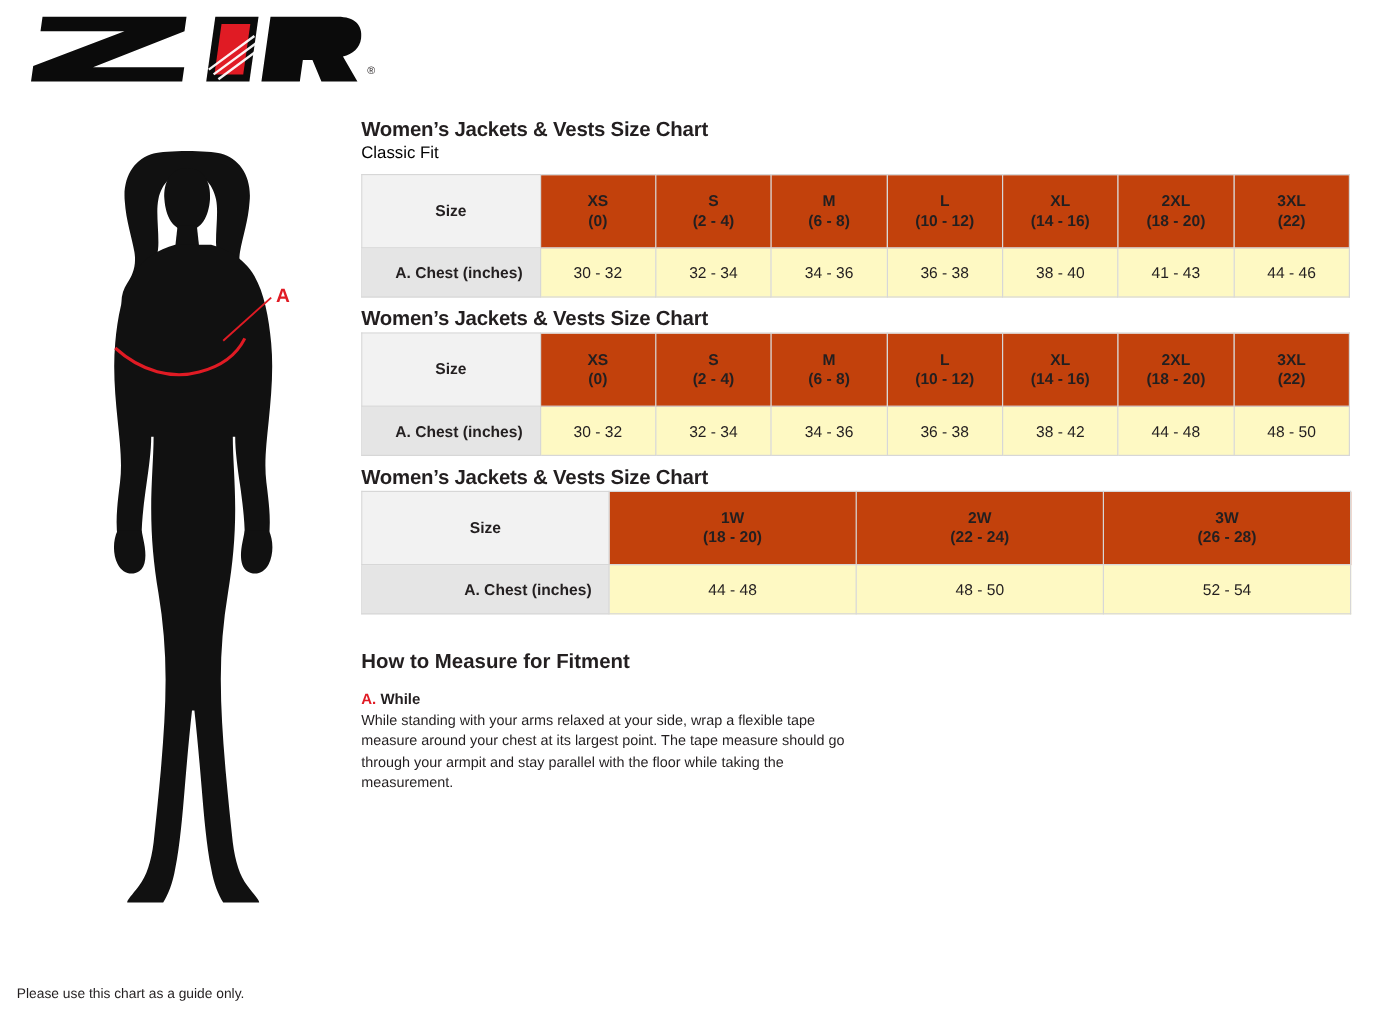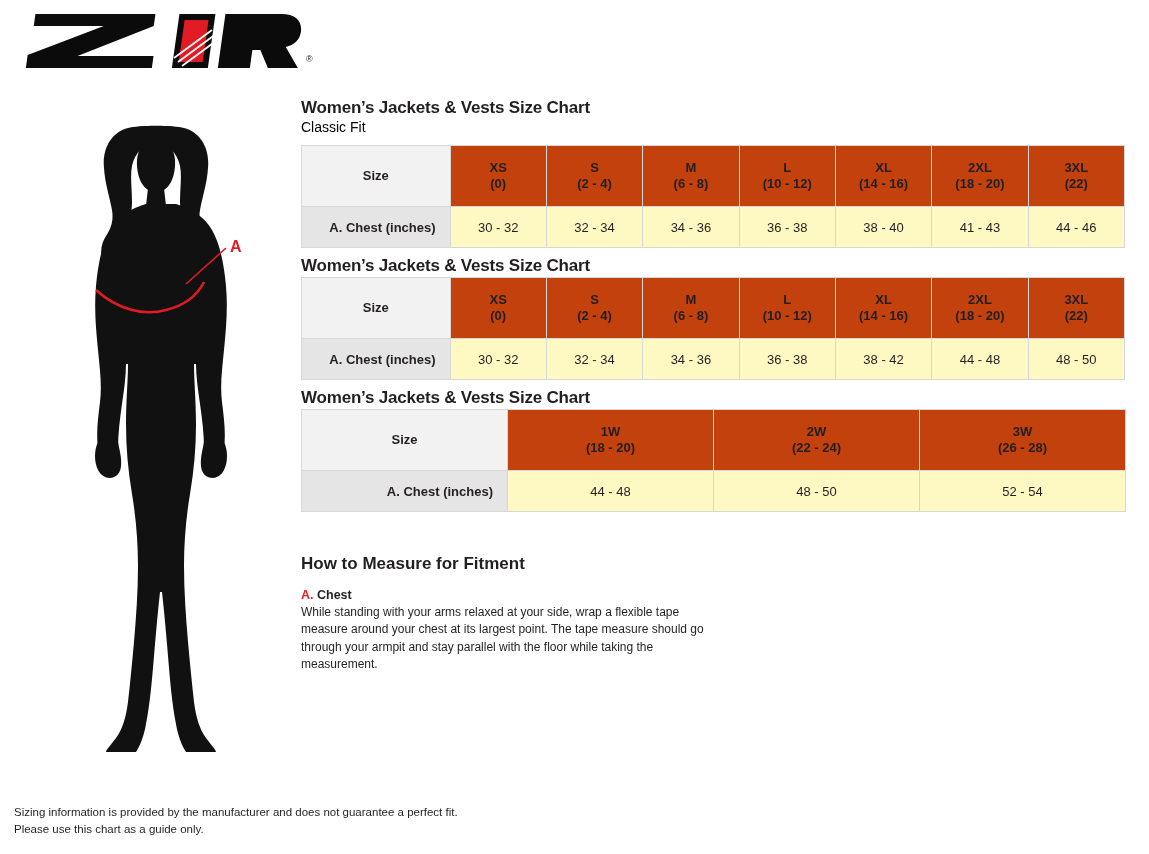--- a/index.html
+++ b/index.html
@@ -89,21 +89,21 @@
   .data-row td.label-cell {
     background: #e5e5e5;
     font-weight: bold;
     text-align: right;
     padding-right: 14px;
   }
   .sz-line2 { display:block; }
 
   
   .howto {
-    margin-top: 42px;
+    margin-top: 30px;
   }
   .howto-title {
     font-size: 17px;
     font-weight: bold;
     margin: 0 0 14px 0;
     color: #231f20;
   }
   .howto-item-title {
     font-size: 12.5px;
     font-weight: bold;
@@ -301,24 +301,23 @@
         </tr>
       </tbody>
     </table>
   </div>
 
   <div class="howto">
     <h2 class="howto-title">How to Measure for Fitment</h2>
     <div>
       <div class="howto-item-title">
         <span class="letter">A.</span>
-        <span>Chest</span>
+        <span>While</span>
       </div>
       <p class="howto-text">While standing with your arms relaxed at your side, wrap a flexible tape measure around your chest at its largest point. The tape measure should go through your armpit and stay parallel with the floor while taking the measurement.</p>
     </div>
   </div>
 
 </div>
 
 <div class="footer">
-  <div>Sizing information is provided by the manufacturer and does not guarantee a perfect fit.</div>
   <div>Please use this chart as a guide only.</div>
 </div>
 
 </body></html>

